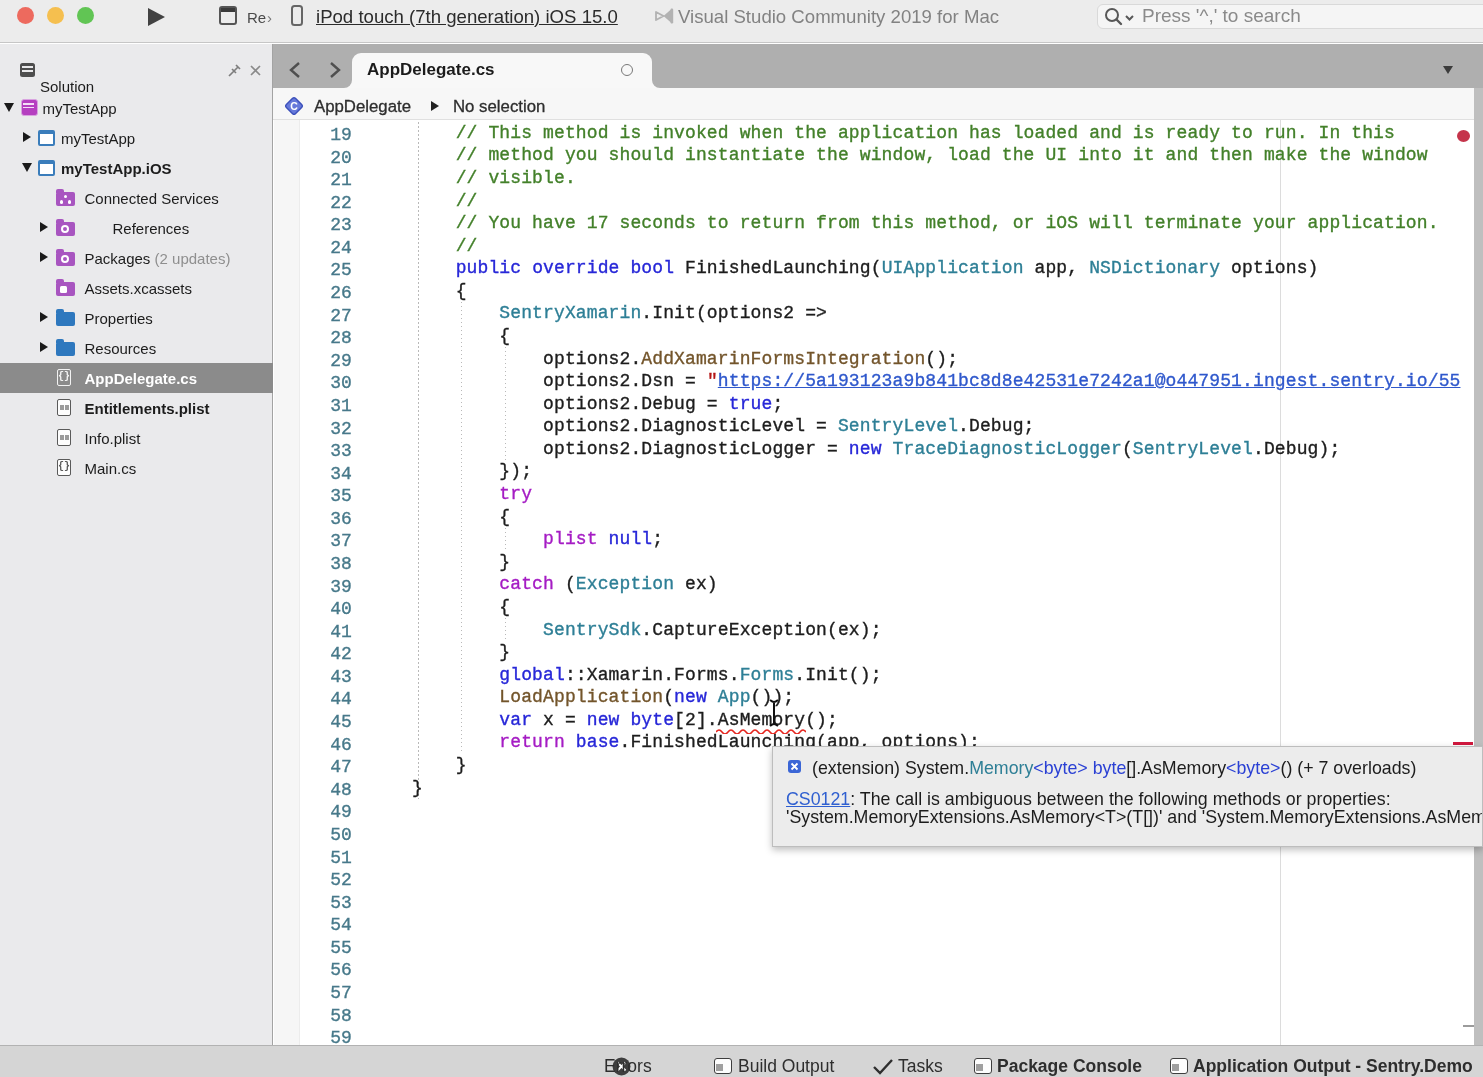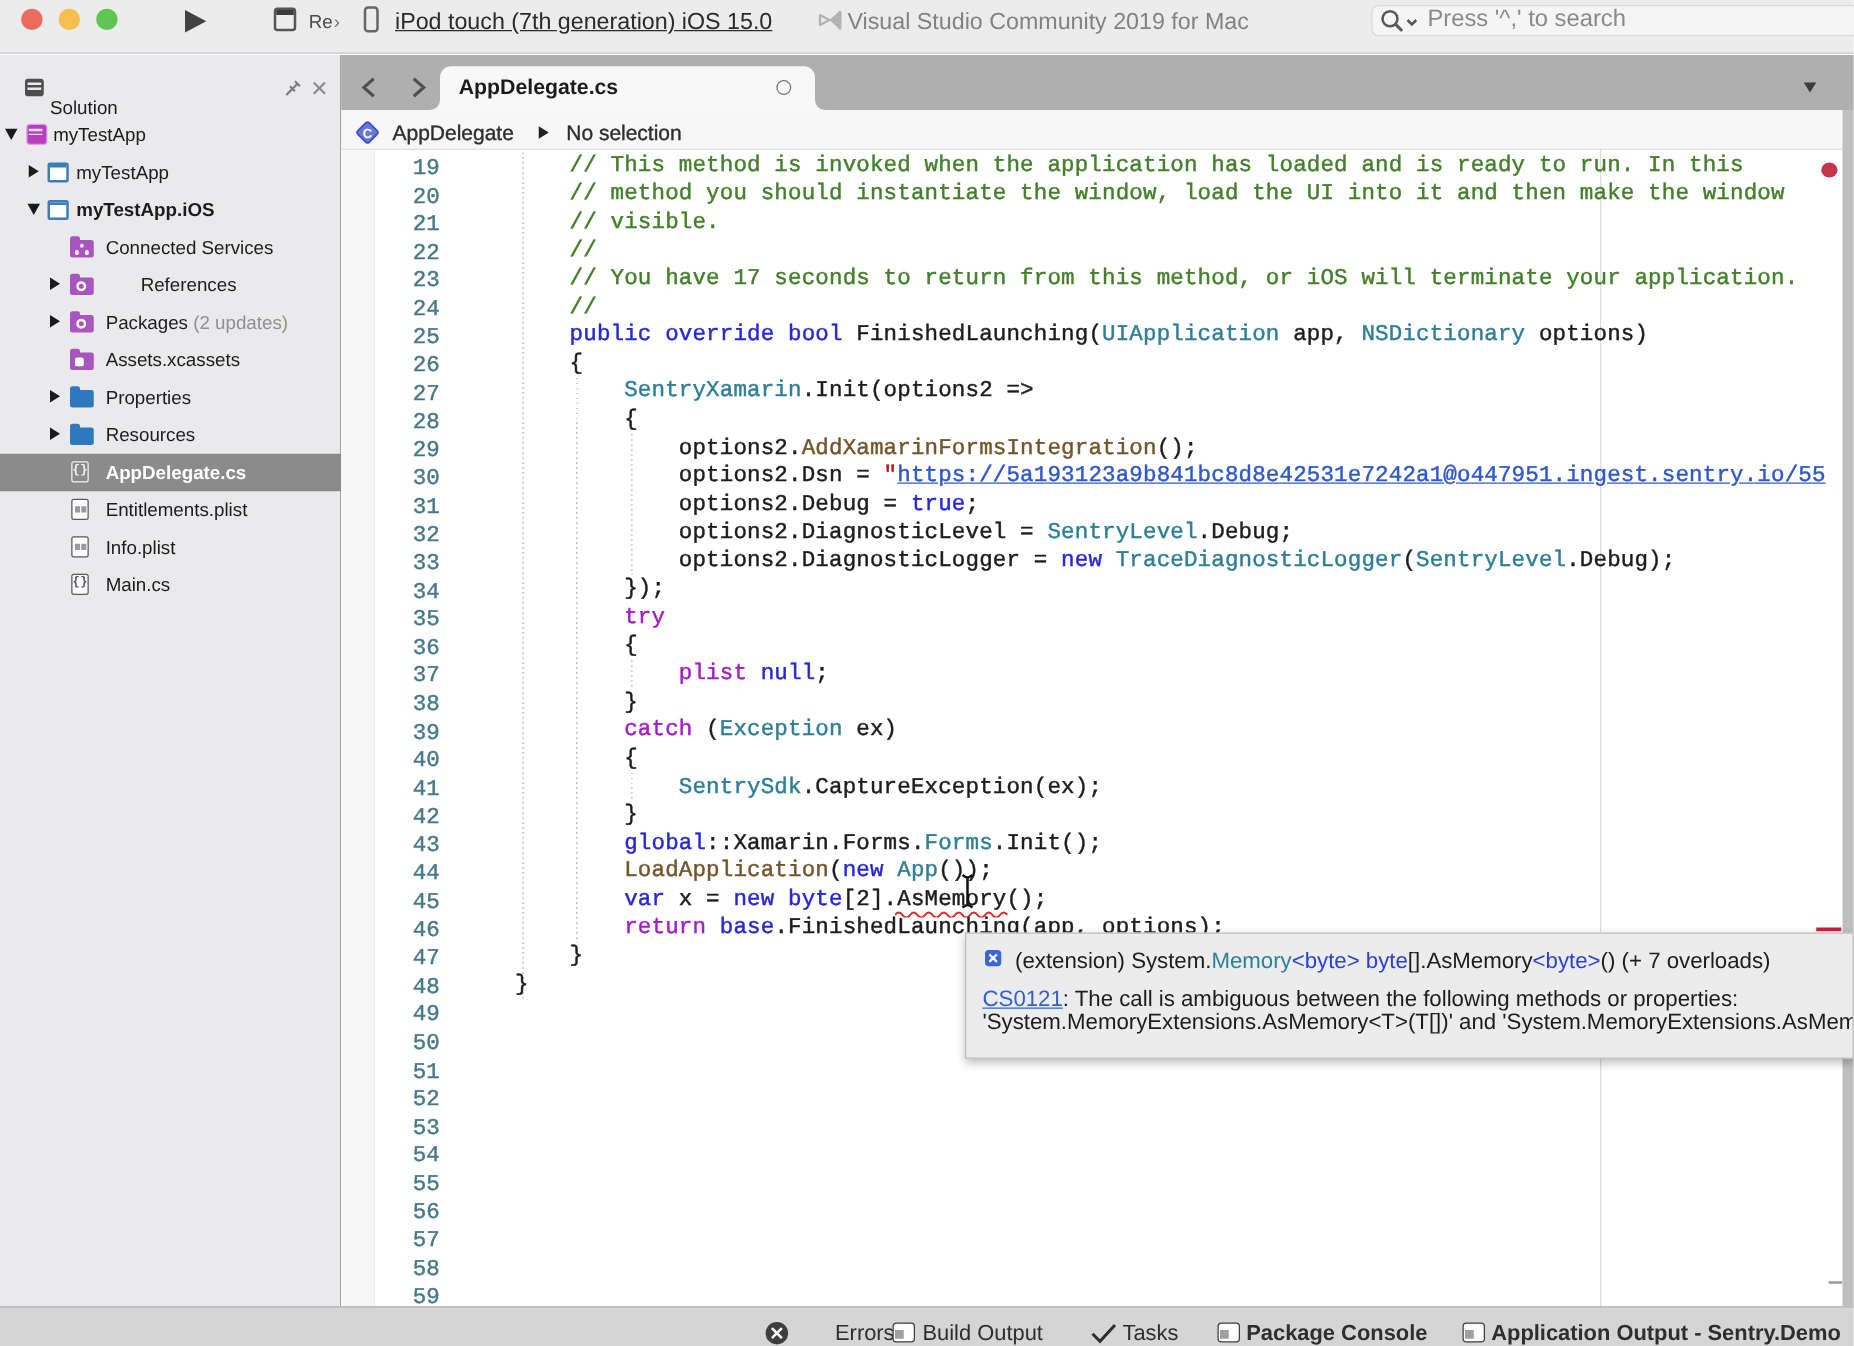--- a/index.html
+++ b/index.html
@@ -171,21 +171,21 @@
 <div class="abs folder fblue" style="left:55.5px; top:342px;"></div>
 <div class="abs sbtxt" style="left:84.5px; top:340px;">Resources</div>
 
 <div class="abs fico" style="left:57px; top:369px; background:transparent; border-color:#f2f2f2; color:#f2f2f2;">{}</div>
 <div class="abs sbtxt" style="left:84.5px; top:370px; color:#fff; font-weight:bold;">AppDelegate.cs</div>
 
 <div class="abs fico" style="left:57px; top:399px;">
     <div class="abs" style="left:1.5px; top:5px; width:4px; height:5px; background:#9a9a9a;"></div>
     <div class="abs" style="left:6.5px; top:5px; width:4px; height:5px; background:#9a9a9a;"></div>
   </div>
-<div class="abs sbtxt" style="left:84.5px; top:400px;">Entitlements.plist</div>
+<div class="abs sbtxt" style="left:84.5px; top:400px;font-weight:bold;">Entitlements.plist</div>
 
 <div class="abs fico" style="left:57px; top:429px;">
     <div class="abs" style="left:1.5px; top:5px; width:4px; height:5px; background:#9a9a9a;"></div>
     <div class="abs" style="left:6.5px; top:5px; width:4px; height:5px; background:#9a9a9a;"></div>
   </div>
 <div class="abs sbtxt" style="left:84.5px; top:430px;">Info.plist</div>
 
 <div class="abs fico" style="left:57px; top:459px;">{}</div>
 <div class="abs sbtxt" style="left:84.5px; top:460px;">Main.cs</div>
 
@@ -319,21 +319,21 @@
   <div class="tline tgray" style="left:13px; top:60px;">'System.MemoryExtensions.AsMemory&lt;T&gt;(T[])' and 'System.MemoryExtensions.AsMemo</div>
 </div>
 
 <div class="abs" id="rstrip"></div>
 
 <div class="abs" id="statusbar">
   <svg class="abs" style="left:612px; top:11px;" width="19" height="19" viewBox="0 0 19 19">
     <circle cx="9.5" cy="9.5" r="9" fill="#3e3e3e"></circle>
     <path d="M5.5 5.5 L13.5 13.5 M13.5 5.5 L5.5 13.5" stroke="#fff" stroke-width="2"></path>
   </svg>
-  <div class="sbitem" style="left:668px;text-align:right;">Errors</div>
+  <div class="sbitem" style="left:604px;text-align:right;">Errors</div>
   <div class="doci" style="left:714px;"></div>
   <div class="sbitem" style="left:738px;">Build Output</div>
   <svg class="abs" style="left:872px; top:12px;" width="22" height="17" viewBox="0 0 22 17">
     <path d="M2 9 L8 15 L20 2" fill="none" stroke="#2e2e2e" stroke-width="2.4"></path>
   </svg>
   <div class="sbitem" style="left:898px;">Tasks</div>
   <div class="doci" style="left:974px;"></div>
   <div class="sbitem" style="left:997px; font-weight:bold;">Package Console</div>
   <div class="doci" style="left:1170px;"></div>
   <div class="sbitem" style="left:1193px; font-weight:bold;">Application Output - Sentry.Demo</div>

